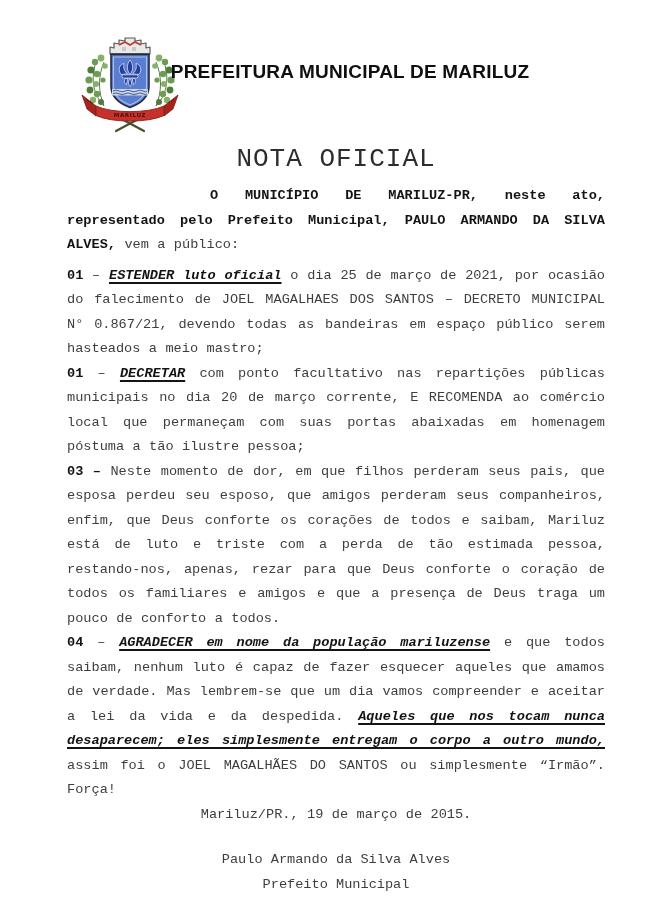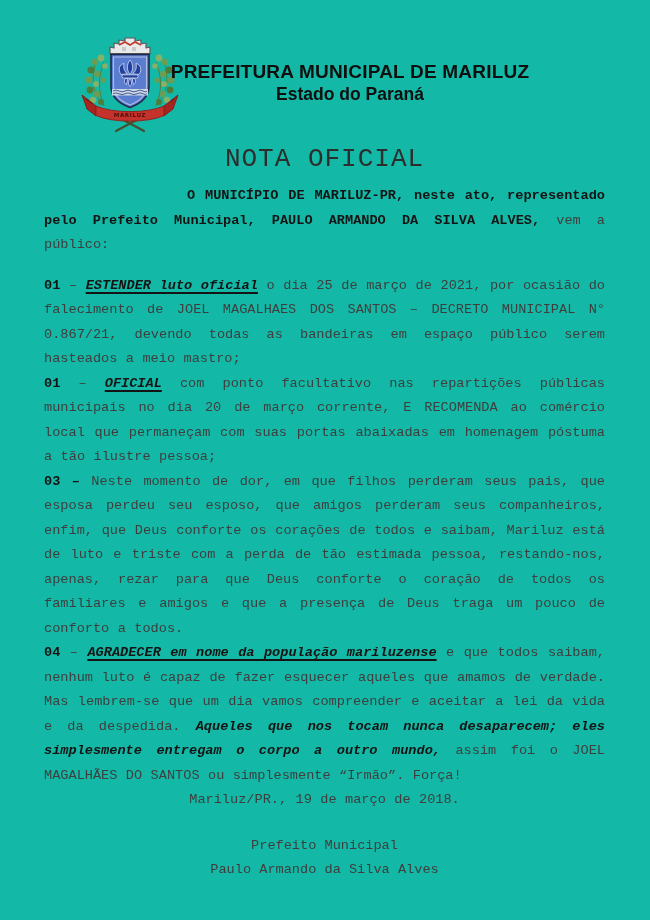--- a/index.html
+++ b/index.html
@@ -1,52 +1,52 @@
 <!DOCTYPE html>
 <html lang="pt-BR"><head>
 <meta charset="utf-8">
 <style>
   html,body{margin:0;padding:0;background:#888;}
   .page{
-    width:650px;height:920px;background:#14b8a6;position:relative;
+    width:650px;height:920px;background:#ffffff;position:relative;
     margin:0 auto;overflow:hidden;
     font-family:"Liberation Mono","DejaVu Sans Mono",monospace;
   }
   
   .header{position:relative;height:138px;}
   .logo{position:absolute;left:74px;top:36px;width:112px;height:98px;}
   .header-text{
     position:absolute;left:50px;right:0;top:60px;text-align:center;
     font-family:"Liberation Sans","DejaVu Sans",sans-serif;
     font-weight:bold;color:#0f0f0f;
   }
   .header-title{font-size:19px;line-height:23px;letter-spacing:0.2px;}
   .header-subtitle{font-size:17.5px;line-height:22px;}
   
-  .content{padding:0 45px 0 44px;}
+  .content{padding:0 45px 0 67px;}
   .doc-title{
     text-align:center;font-size:26px;font-weight:400;color:#2d2d2d;
     margin:6px 0 10px 0;line-height:30px;letter-spacing:1px;white-space:nowrap;
   }
   .para{
     margin:0;text-align:justify;font-size:13.6px;line-height:24.5px;
     color:#3e3e3e;word-spacing:0.02em;
   }
   .para.indent{text-indent:143px;}
-  .para.intro{margin-bottom:16px;}
+  .para.intro{margin-bottom:6px;}
   .para.center{text-align:center;}
   .run-regular{font-weight:400;}
   .run-bold{font-weight:700;color:#141414;}
   .run-bold-underline{
     font-weight:700;color:#141414;
     text-decoration:underline;text-underline-offset:3px;text-decoration-thickness:1.5px;font-style:italic;
   }
   .run-bold-italic-underline{
     font-weight:700;font-style:italic;color:#141414;
-    text-underline-offset:3px;text-decoration-thickness:1.5px;
+    text-decoration:underline;text-underline-offset:3px;text-decoration-thickness:1.5px;
   }
   .sig-block{margin-top:21px;}
   .sig-line{margin:0;text-align:center;font-size:13.6px;line-height:24.5px;color:#3e3e3e;}
 </style>
 </head>
 <body>
 
 <div class="page">
 
   <div class="header">
@@ -127,36 +127,35 @@
           <path d="M22,70 L8,59 L13,73 L22,80 Z" fill="#a8241e" stroke="#7c1712" stroke-width="0.8"></path>
           <path d="M90,70 L104,59 L99,73 L90,80 Z" fill="#a8241e" stroke="#7c1712" stroke-width="0.8"></path>
           <path d="M22,70 C38,77.5 74,77.5 90,70 L90,79.5 C74,87 38,87 22,79.5 Z" fill="#c5312b" stroke="#8e1f1a" stroke-width="0.9"></path>
           <path d="M12,63 L19,68 M97,66 L100,63" stroke="#6e110d" stroke-width="0.9"></path>
           <text x="56" y="80.5" text-anchor="middle" font-size="5.6" font-weight="bold" letter-spacing="0.6" fill="#4a120e" font-family="'DejaVu Sans','Liberation Sans',sans-serif">MARILUZ</text>
         </g>
       </svg>
     </div>
     <div class="header-text">
       <div class="header-title">PREFEITURA MUNICIPAL DE MARILUZ</div>
-      <div class="header-subtitle">Estado do Paraná</div>
     </div>
   </div>
 
   <div class="content">
     <div class="doc-title">NOTA OFICIAL</div>
 
     <div id="document-body">
         <p class="para indent intro"><span class="run-bold">O MUNICÍPIO DE MARILUZ-PR, neste ato, representado pelo Prefeito Municipal, PAULO ARMANDO DA SILVA ALVES,</span><span class="run-regular"> vem a público:</span></p>
         <p class="para"><span class="run-bold">01</span><span class="run-regular"> – </span><span class="run-bold-underline">ESTENDER luto oficial</span><span class="run-regular"> o dia 25 de março de 2021, por ocasião do falecimento de JOEL MAGALHAES DOS SANTOS – DECRETO MUNICIPAL N° 0.867/21, devendo todas as bandeiras em espaço público serem hasteados a meio mastro;</span></p>
-        <p class="para"><span class="run-bold">01</span><span class="run-regular"> – </span><span class="run-bold-underline">OFICIAL</span><span class="run-regular"> com ponto facultativo nas repartições públicas municipais no dia 20 de março corrente, E RECOMENDA ao comércio local que permaneçam com suas portas abaixadas em homenagem póstuma a tão ilustre pessoa;</span></p>
+        <p class="para"><span class="run-bold">01</span><span class="run-regular"> – </span><span class="run-bold-underline">DECRETAR</span><span class="run-regular"> com ponto facultativo nas repartições públicas municipais no dia 20 de março corrente, E RECOMENDA ao comércio local que permaneçam com suas portas abaixadas em homenagem póstuma a tão ilustre pessoa;</span></p>
         <p class="para"><span class="run-bold">03 –</span><span class="run-regular"> Neste momento de dor, em que filhos perderam seus pais, que esposa perdeu seu esposo, que amigos perderam seus companheiros, enfim, que Deus conforte os corações de todos e saibam, Mariluz está de luto e triste com a perda de tão estimada pessoa, restando-nos, apenas, rezar para que Deus conforte o coração de todos os familiares e amigos e que a presença de Deus traga um pouco de conforto a todos.</span></p>
         <p class="para"><span class="run-bold">04</span><span class="run-regular"> – </span><span class="run-bold-underline">AGRADECER em nome da população mariluzense</span><span class="run-regular"> e que todos saibam, nenhum luto é capaz de fazer esquecer aqueles que amamos de verdade. Mas lembrem-se que um dia vamos compreender e aceitar a lei da vida e da despedida. </span><span class="run-bold-italic-underline">Aqueles que nos tocam nunca desaparecem; eles simplesmente entregam o corpo a outro mundo,</span><span class="run-regular"> assim foi o JOEL MAGALHÃES DO SANTOS ou simplesmente “Irmão”. Força!</span></p>
       </div>
 
-    <p class="para center">Mariluz/PR., 19 de março de 2018.</p>
+    <p class="para center">Mariluz/PR., 19 de março de 2015.</p>
 
     <div class="sig-block">
+      <p class="sig-line">Paulo Armando da Silva Alves</p>
       <p class="sig-line">Prefeito Municipal</p>
-      <p class="sig-line">Paulo Armando da Silva Alves</p>
     </div>
   </div>
 
 </div>
 
 </body></html>

